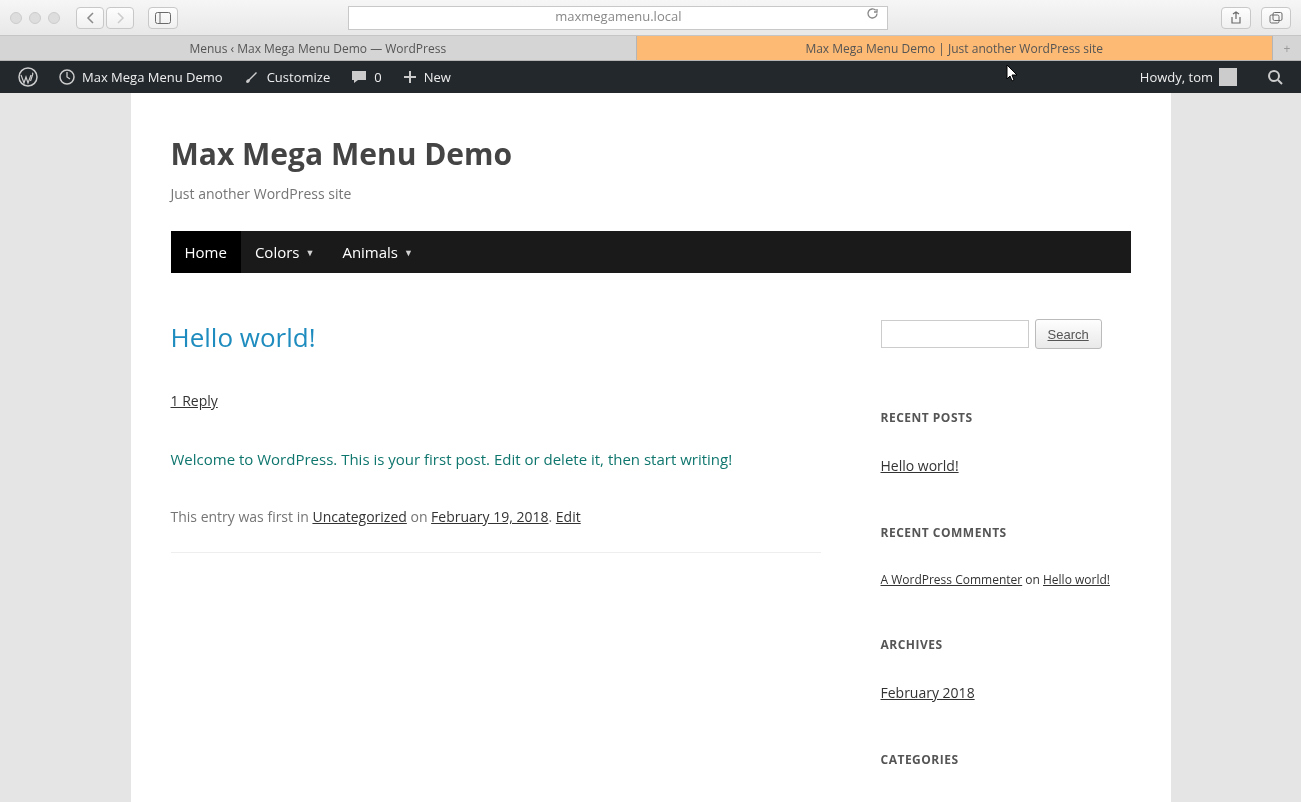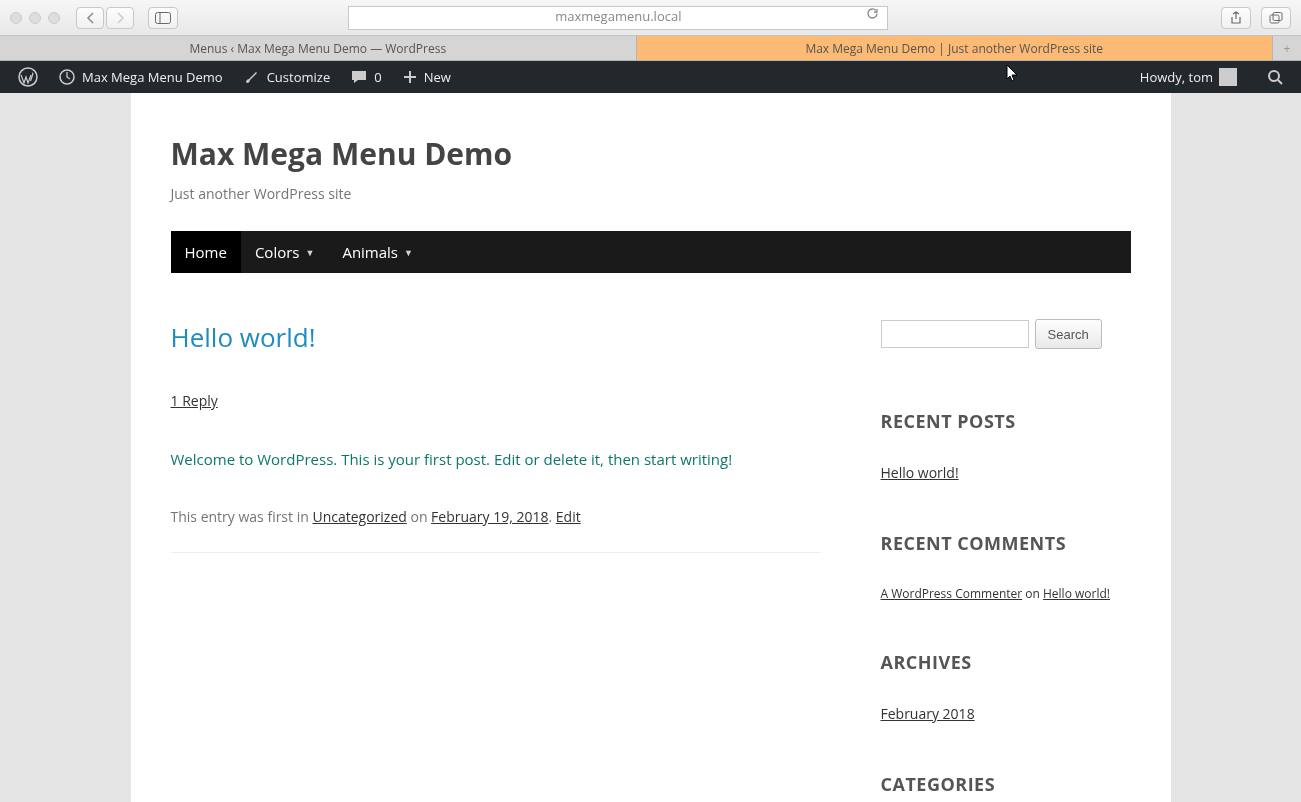--- a/index.html
+++ b/index.html
@@ -51,22 +51,22 @@
 .post-title { color: #1e8cbe; font-size: 26px; font-weight: 400; }
 .reply-link { display: inline-block; margin-top: 36px; color: #333; text-decoration: underline; font-size: 14px; }
 .post-body { margin-top: 38px; font-size: 15px; color: #0f766e; }
 .post-meta { margin-top: 38px; font-size: 14px; color: #757575; }
 .post-meta a { color: #333; text-decoration: underline; }
 .hr { height: 1px; background: #eee; margin-top: 26px; }
 
 
 .search-row { display:flex; gap:6px; align-items:center; }
 .search-input { width: 148px; height: 28px; border: 1px solid #ccc; padding: 0 6px; font-size: 13px; }
-.search-btn { height: 30px; padding: 0 12px; background: linear-gradient(#fefefe,#e9e9e9); border:1px solid #bbb; border-radius:3px; font-size:13px; color:#555; cursor:pointer;}
-.widget-title { margin-top: 48px; font-size: 18px; font-weight: 700; color: #555; letter-spacing: .5px; }
+.search-btn { height: 30px; padding: 0 12px; background: linear-gradient(#fefefe,#e9e9e9); border:1px solid #bbb; border-radius:3px; font-size:13px; color:#555; cursor:pointer;text-decoration:underline;}
+.widget-title { margin-top: 48px; font-size: 12px; font-weight: 700; color: #555; letter-spacing: .5px; }
 .widget-title.first { margin-top: 60px; }
 .widget-link { display: inline-block; margin-top: 30px; color: #333; text-decoration: underline; font-size: 14px; }
 .widget-line { margin-top: 30px; font-size: 12px; color:#333; }
 .widget-line a { color:#333; text-decoration: underline; }
 
 .cursor { position: absolute; left: 1006px; top: 64px; pointer-events:none; }
 
 svg { display: block; }
 </style>
 </head>

